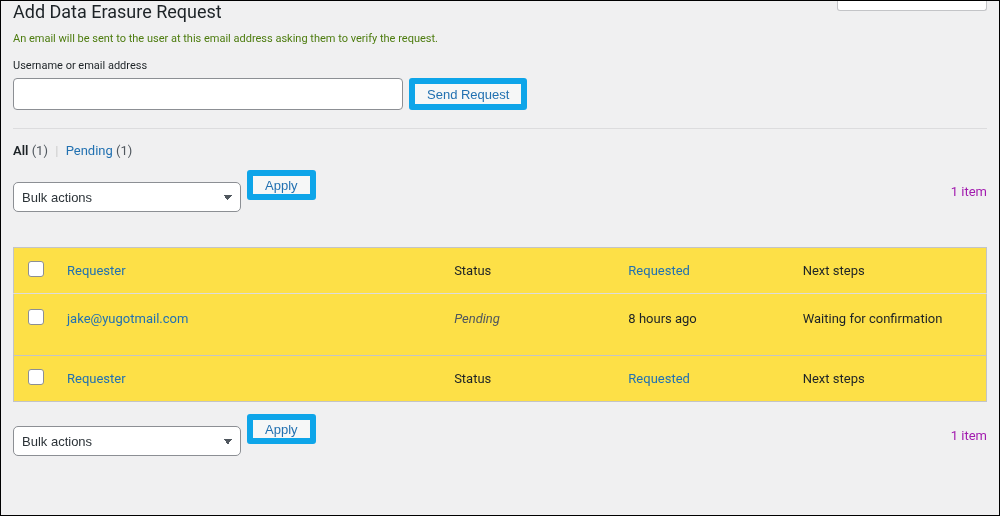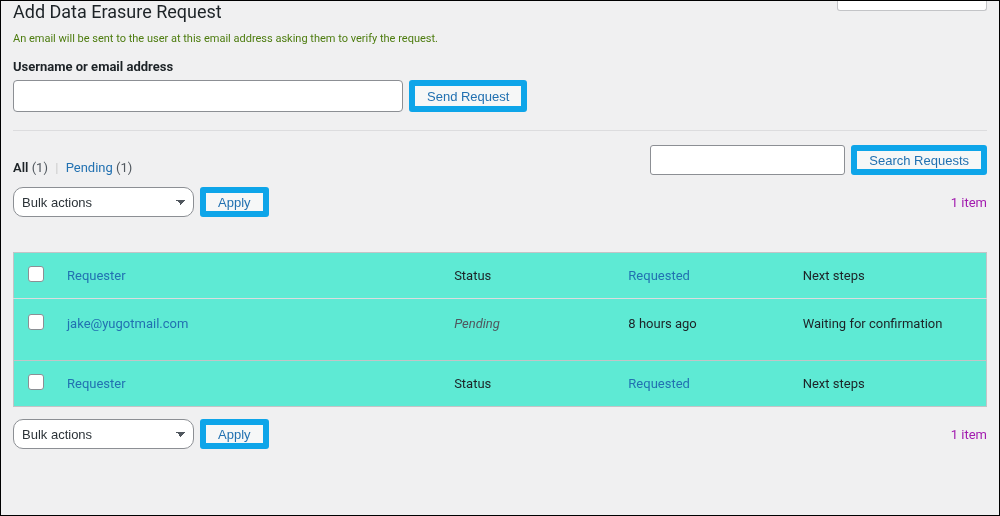--- a/index.html
+++ b/index.html
@@ -30,23 +30,23 @@
     font-weight: 400;
     margin: 0 0 10px 0;
   }
   p.desc {
     margin: 0 0 14px 0;
     font-size: 11px;
     color: #4d7c0f;
   }
   label.field-label {
     display: block;
-    font-weight: 700;
+    font-weight: 400;
     margin: 0 0 6px 0;
-    font-size: 13px;
+    font-size: 11px;
   }
   .input-row { display: flex; align-items: stretch; gap: 6px; }
   input.regular-text {
     width: 390px;
     padding: 4px 8px;
     font-size: 14px;
     border: 1px solid #8c8f94;
     border-radius: 4px;
     background: #fff;
     height: 32px;
@@ -96,37 +96,38 @@
   .tablenav {
     display: flex;
     justify-content: space-between;
     align-items: center;
     margin: 12px 0 6px 0;
   }
   .actions { display: flex; gap: 6px; align-items: stretch; }
   select.bulk {
     height: 30px;
     border: 1px solid #8c8f94;
-    border-radius: 10px;
+    border-radius: 5px;
     background: #fff;
     padding: 0 28px 0 8px;
     font-size: 13px;
-    width: 181px;
+    width: 228px;
     appearance: none;
     background-image: linear-gradient(45deg, transparent 50%, #50575e 50%), linear-gradient(135deg, #50575e 50%, transparent 50%);
     background-position: right 12px top 12px, right 7px top 12px;
     background-size: 5px 5px, 5px 5px;
     background-repeat: no-repeat;
     color: #2c3338;
+    margin-top: 12px;
   }
   .item-count { color: #a21caf; font-size: 13px; }
   table.wp-list {
     width: 100%;
     border-collapse: collapse;
-    background: #5eead4;
+    background: #fde047;
     border: 1px solid #c3c4c7;
     margin-top: 35px;
   }
   table.wp-list th, table.wp-list td {
     text-align: left;
     padding: 10px 10px;
     font-size: 13px;
     vertical-align: middle;
   }
   table.wp-list thead th, table.wp-list tfoot th {
@@ -177,24 +178,20 @@
     <button class="button tall">Send Request</button>
   </div>
 
   <hr class="sep">
 
   <div class="filters-row">
     <div class="subsubsub">
       <span class="all"><span>All</span> <span class="count">(1)</span></span>
       <span class="sep">|</span>
       <a href="#"><span>Pending</span> <span class="count">(1)</span></a>
-    </div>
-    <div class="search-box">
-      <input type="search" class="search-text" value="" style="">
-      <button class="button">Search Requests</button>
     </div>
   </div>
 
   <div class="tablenav">
     <div class="actions">
       <select class="bulk">
         <option>Bulk actions</option>
       </select>
       <button class="button">Apply</button>
     </div>

